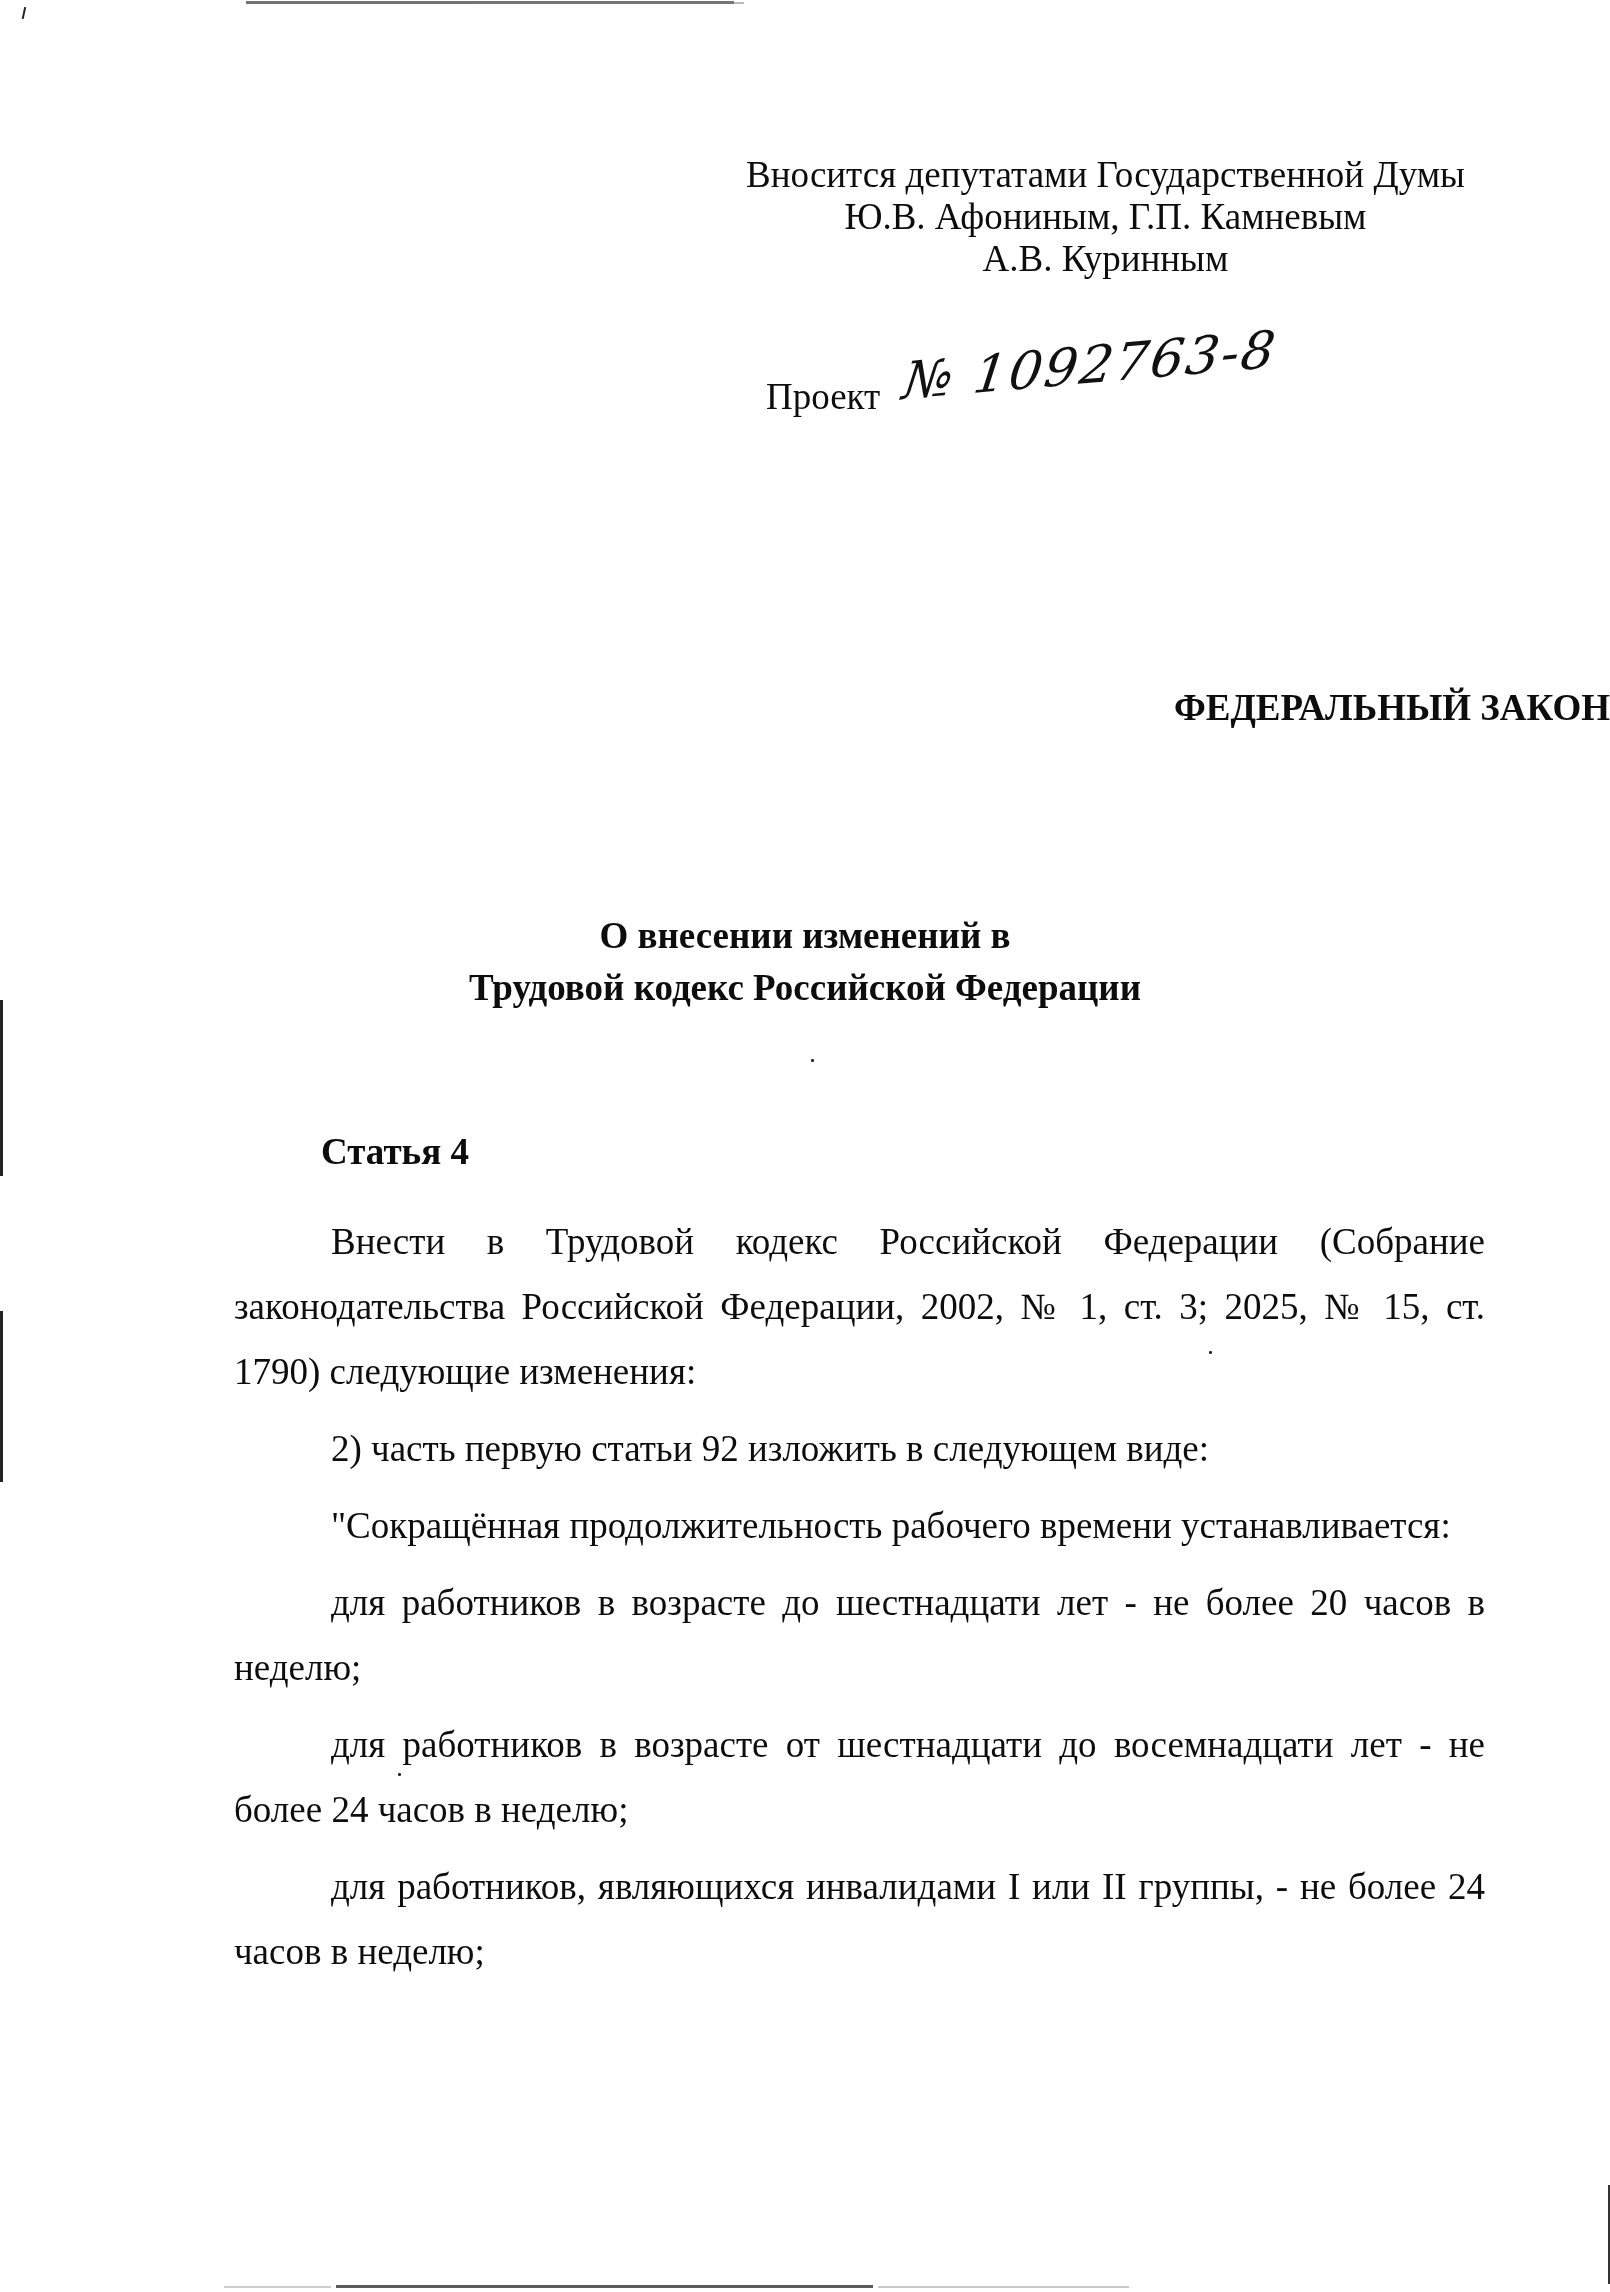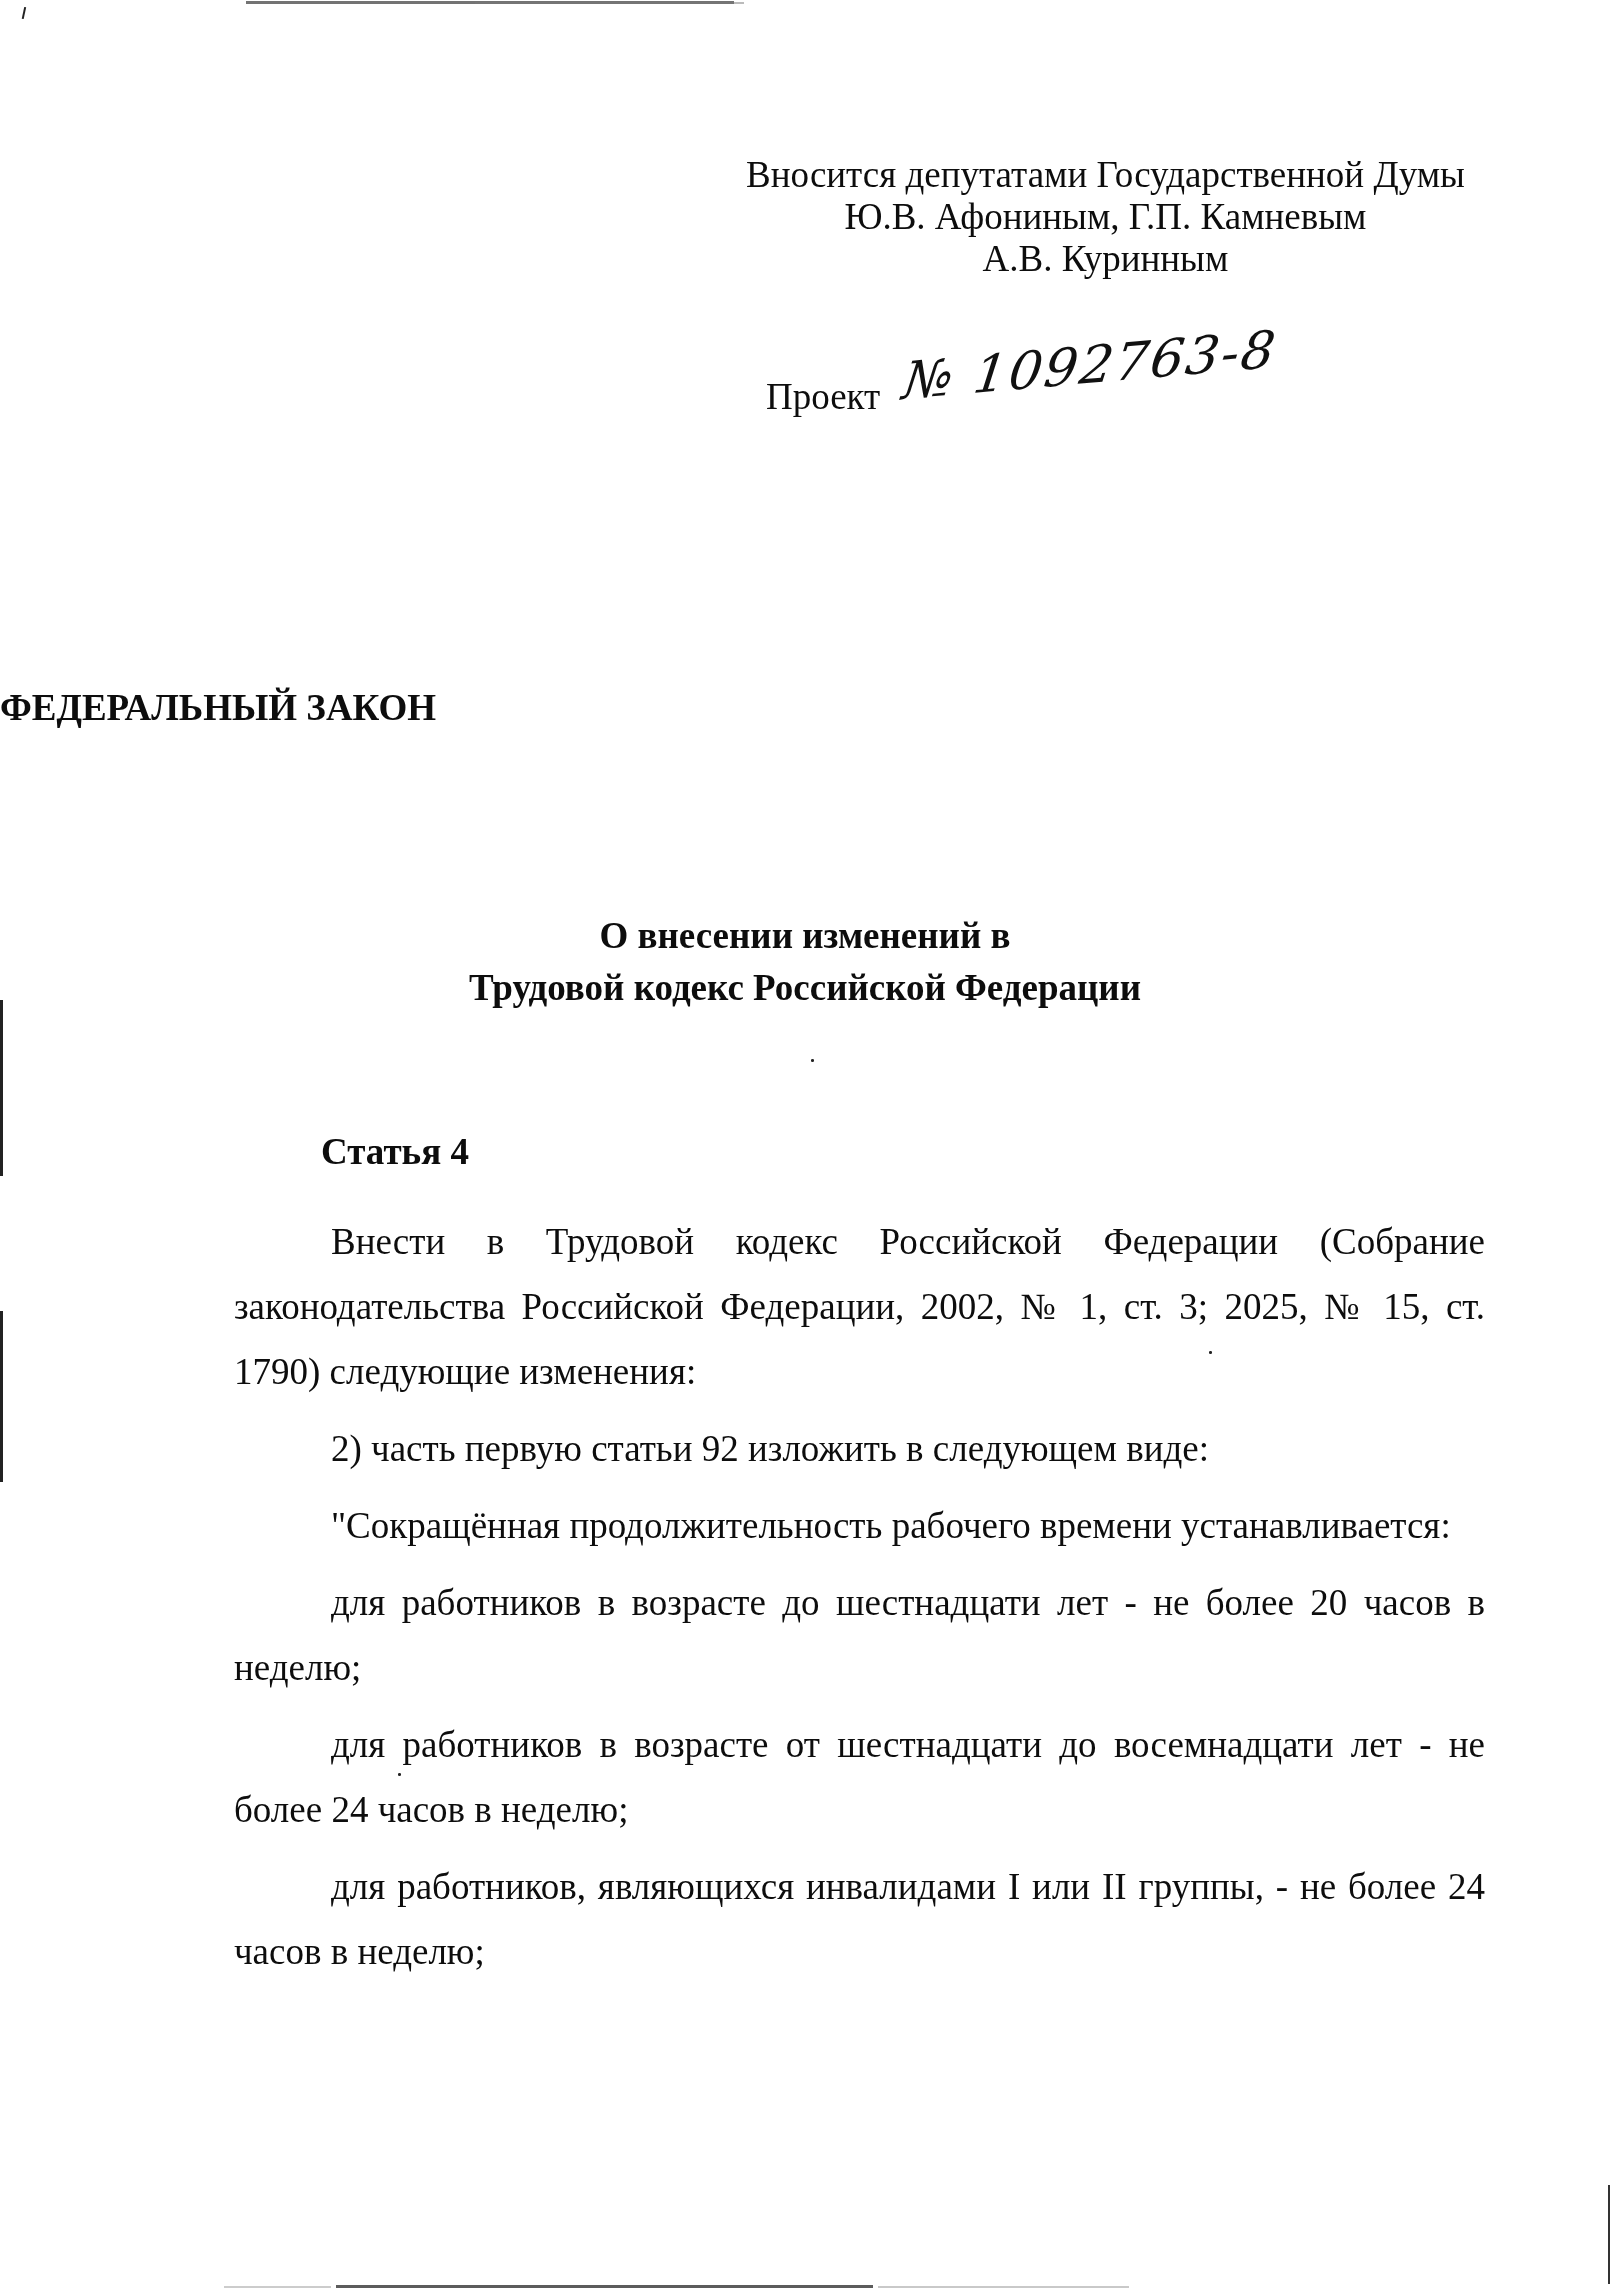--- a/index.html
+++ b/index.html
@@ -25,21 +25,21 @@
   .intro { left: 746px; top: 154px; text-align: center; }
   .intro div { font-size: 37px; line-height: 42px; white-space: nowrap; }
   .project-label { left: 766px; top: 376px; font-size: 37px; line-height: 42px; }
   .project-number {
     left: 900px; top: 354px; font-size: 52px; line-height: 54px;
     font-family: "DejaVu Serif", serif; font-style: italic;
     transform: skewX(-12deg) rotate(-5deg); transform-origin: left bottom;
     letter-spacing: 1.8px; color: #111; font-weight: normal;
   }
 
-  .law-type { left: 0; width: 1610px; top: 687px; text-align: left; font-weight: bold; font-size: 37px; line-height: 42px; }
+  .law-type { left: 0; width: 1610px; top: 687px; text-align: right; font-weight: bold; font-size: 37px; line-height: 42px; }
   .law-title { left: 0; width: 1610px; top: 910px; text-align: center; font-weight: bold; font-size: 37px; line-height: 52px; }
   .law-title div { white-space: nowrap; }
 
   .article-heading { left: 321px; top: 1131px; font-weight: bold; font-size: 37px; line-height: 42px; }
 
   .body-text { left: 222px; top: 1197px; width: 1275px; }
   .para {
     font-size: 37px; line-height: 65px; text-align: justify;
     text-indent: 97px; margin: 12px;
   }

